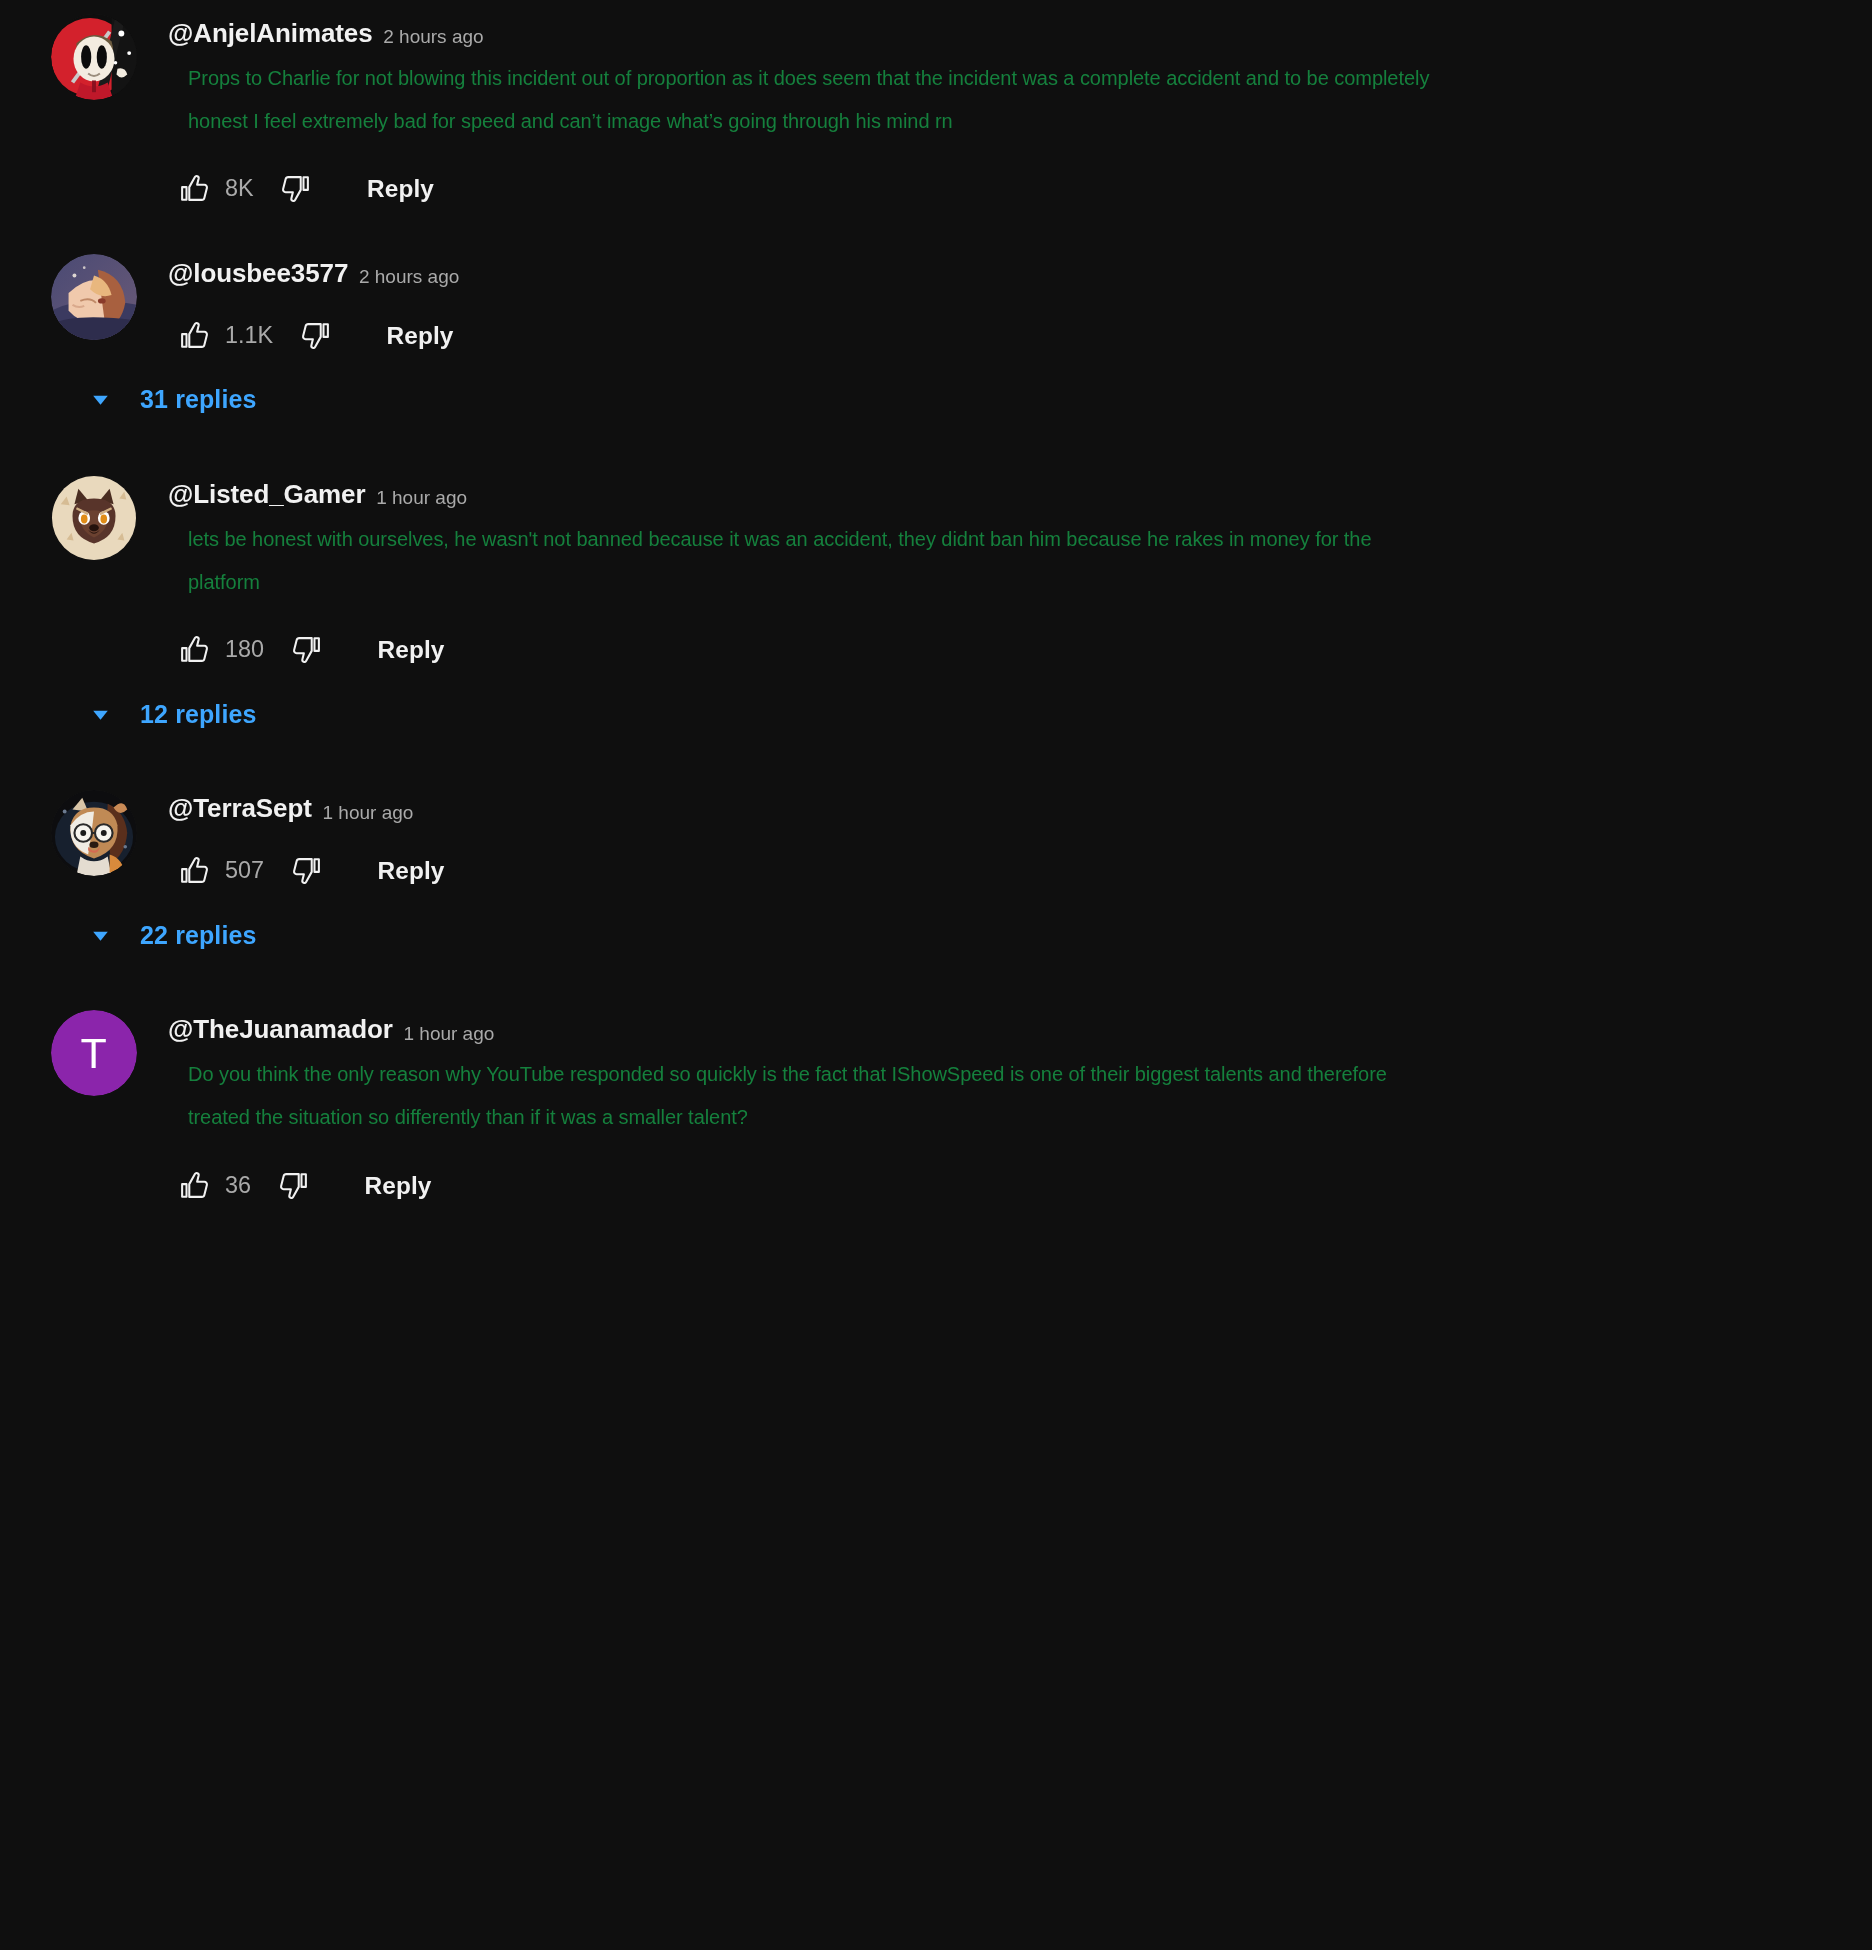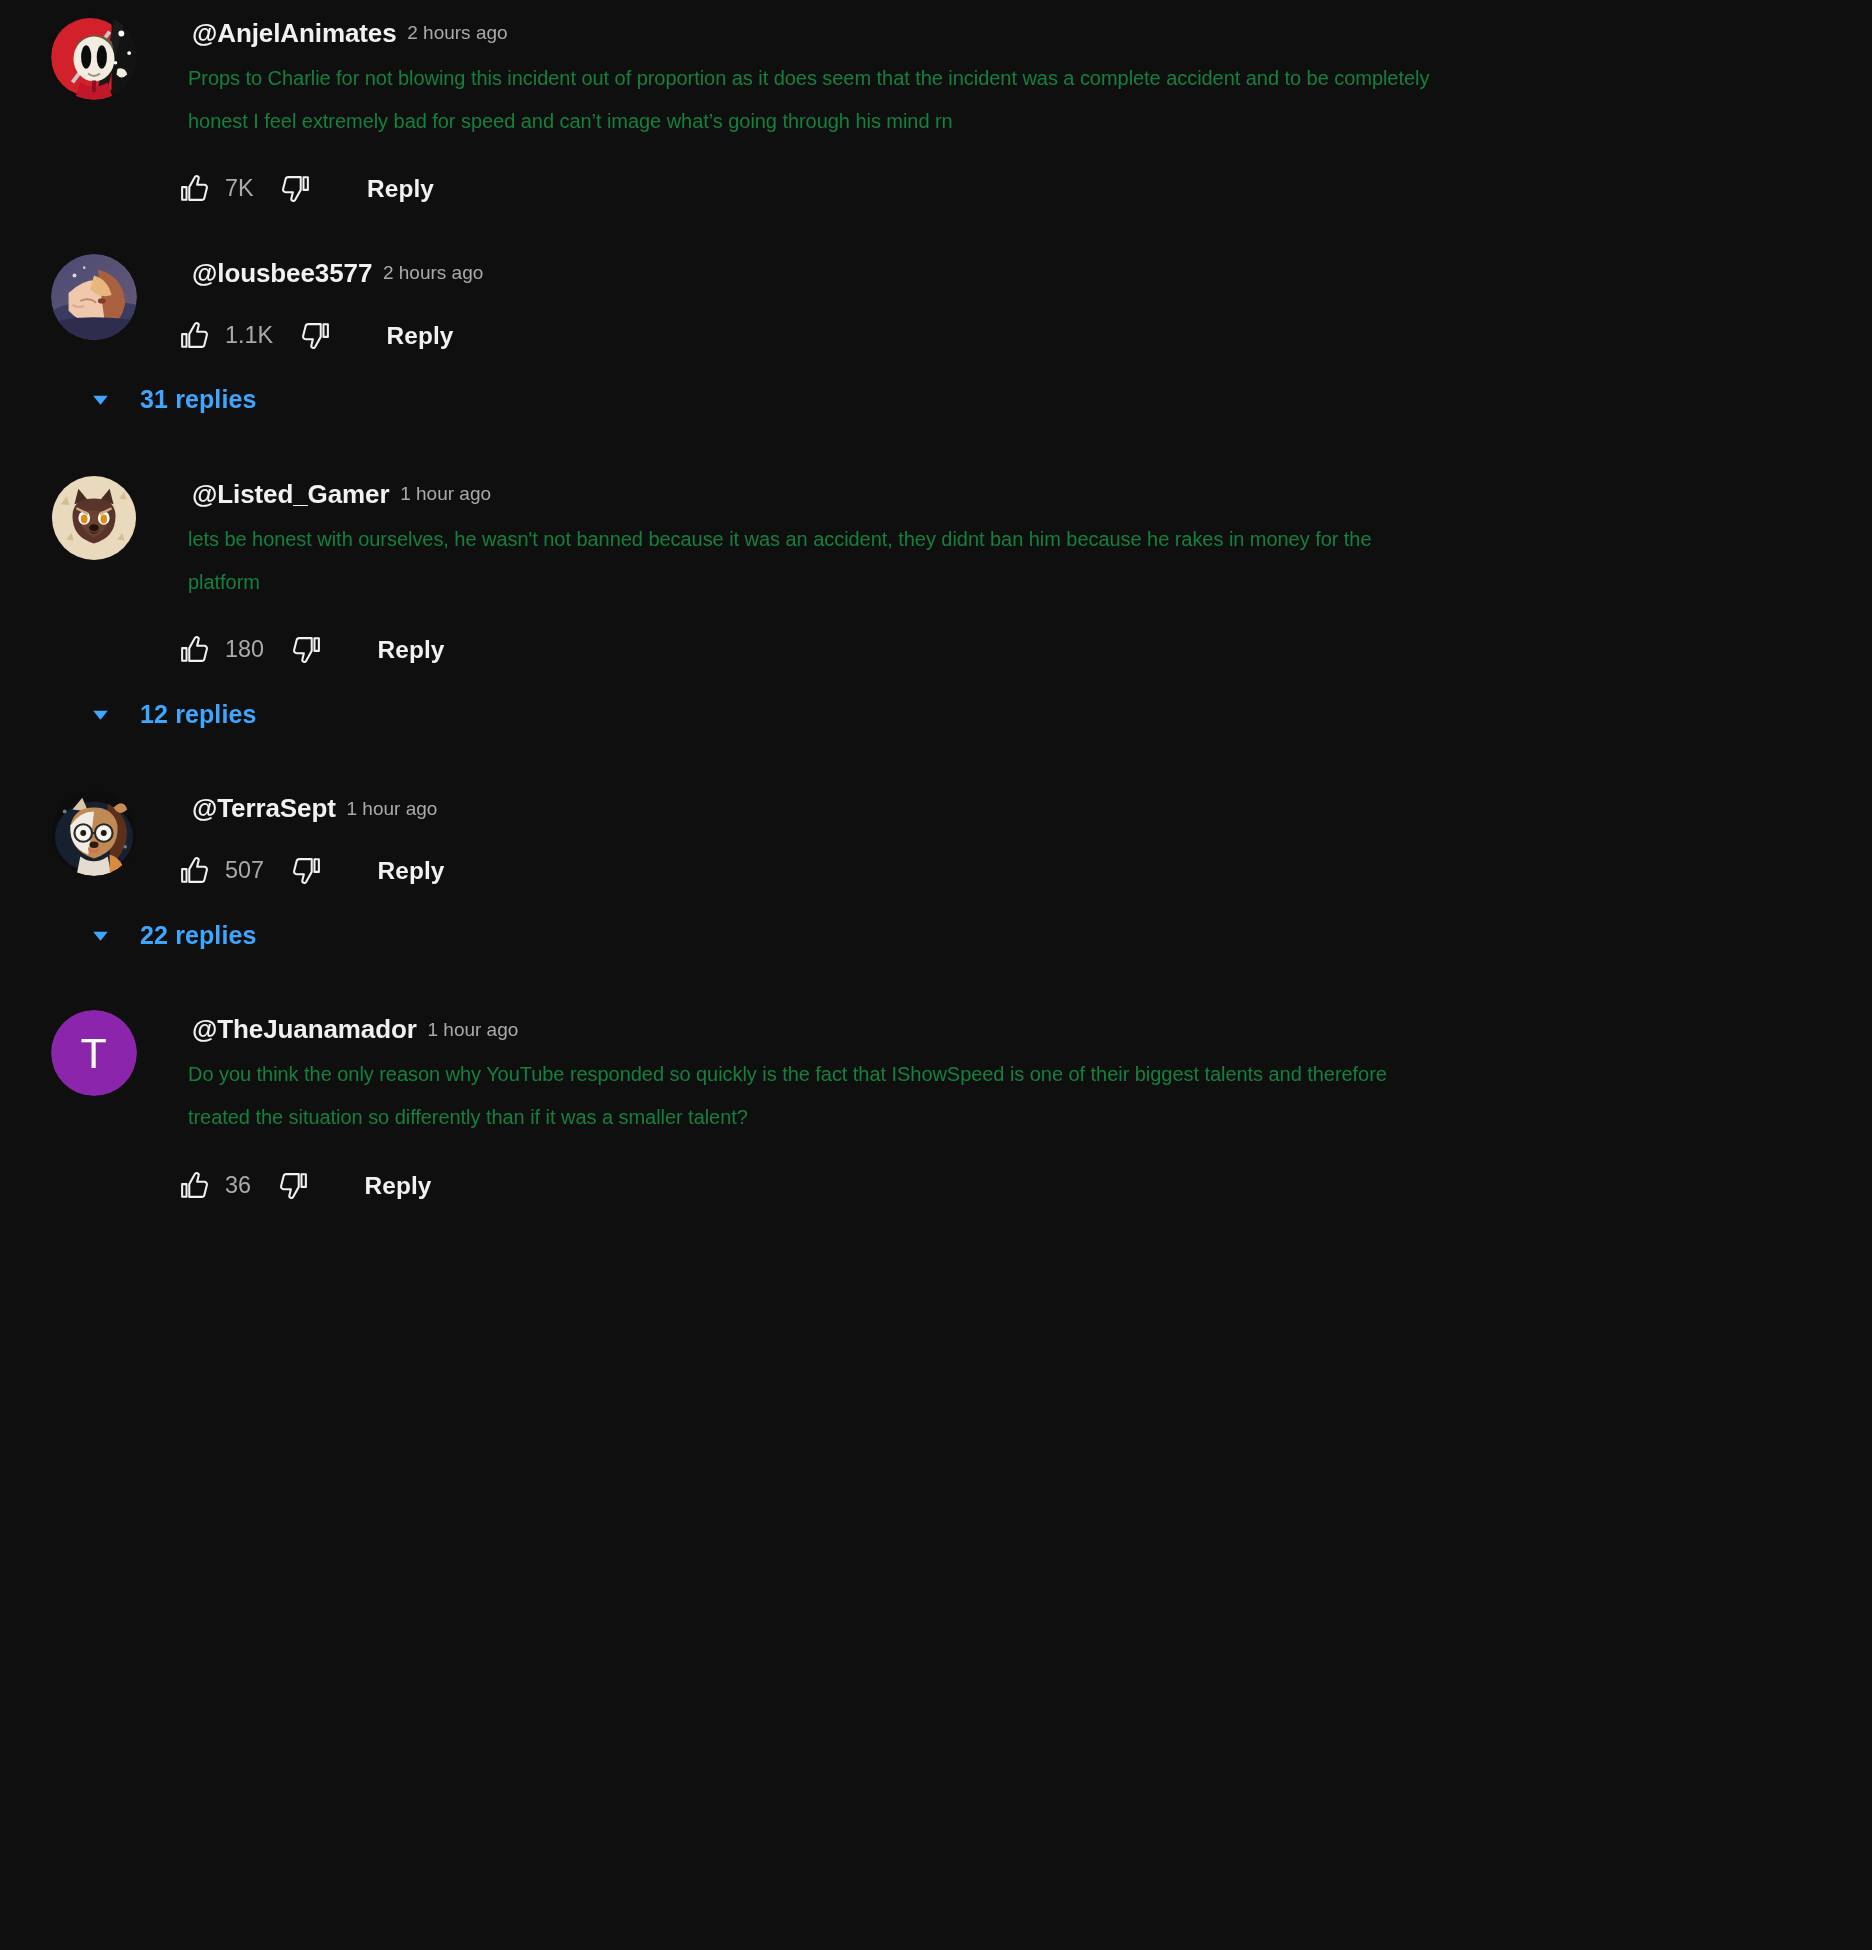--- a/index.html
+++ b/index.html
@@ -57,25 +57,24 @@
 
   
   .comment-body {
     flex: 1;
     min-width: 0;
     padding-top: 3.9px;
   }
 
   .comment-head {
     display: flex;
-    align-items: center;
+    align-items: flex-end;
     gap: 10.7px;
     margin-bottom: 7.8px;
     line-height: 1.2;
-    margin-left: 24px;
   }
 
   .author {
     font-size: 26px;
     font-weight: bold;
     color: #f1f1f1;
     letter-spacing: -0.1px;
     white-space: nowrap;
   }
 
@@ -225,21 +224,21 @@
           <span class="timestamp">2 hours ago</span>
         </div>
         <div class="comment-text">Props to Charlie for not blowing this incident out of proportion as it does seem that the incident was a complete accident and to be completely honest I feel extremely bad for speed and can’t image what’s going through his mind rn</div>
         <div class="actions">
           <button class="action-btn like-btn">
             <span class="icon-wrap">
                 <svg width="33" height="33" viewBox="0 0 24 24" fill="none" xmlns="http://www.w3.org/2000/svg">
     <path d="M3 11h3.2v9.2H3V11zm5.2 0 4.1-7.3c.35-.62 1.1-.9 1.77-.66.7.25 1.1.98.95 1.7L13.9 9.3h5.3c1.22 0 2.1 1.15 1.8 2.33l-1.85 7.2c-.22.85-.98 1.45-1.86 1.45H8.2V11z" stroke="#f1f1f1" stroke-width="1.5" stroke-linejoin="round"></path>
   </svg>
               </span>
-            <span class="like-count">7K</span>
+            <span class="like-count">8K</span>
           </button>
           <button class="action-btn dislike-btn">
             <span class="icon-wrap">
                 <svg width="33" height="33" viewBox="0 0 24 24" fill="none" xmlns="http://www.w3.org/2000/svg">
     <g transform="rotate(180 12 12)">
       <path d="M3 11h3.2v9.2H3V11zm5.2 0 4.1-7.3c.35-.62 1.1-.9 1.77-.66.7.25 1.1.98.95 1.7L13.9 9.3h5.3c1.22 0 2.1 1.15 1.8 2.33l-1.85 7.2c-.22.85-.98 1.45-1.86 1.45H8.2V11z" stroke="#f1f1f1" stroke-width="1.5" stroke-linejoin="round"></path>
     </g>
   </svg>
               </span>
           </button>

